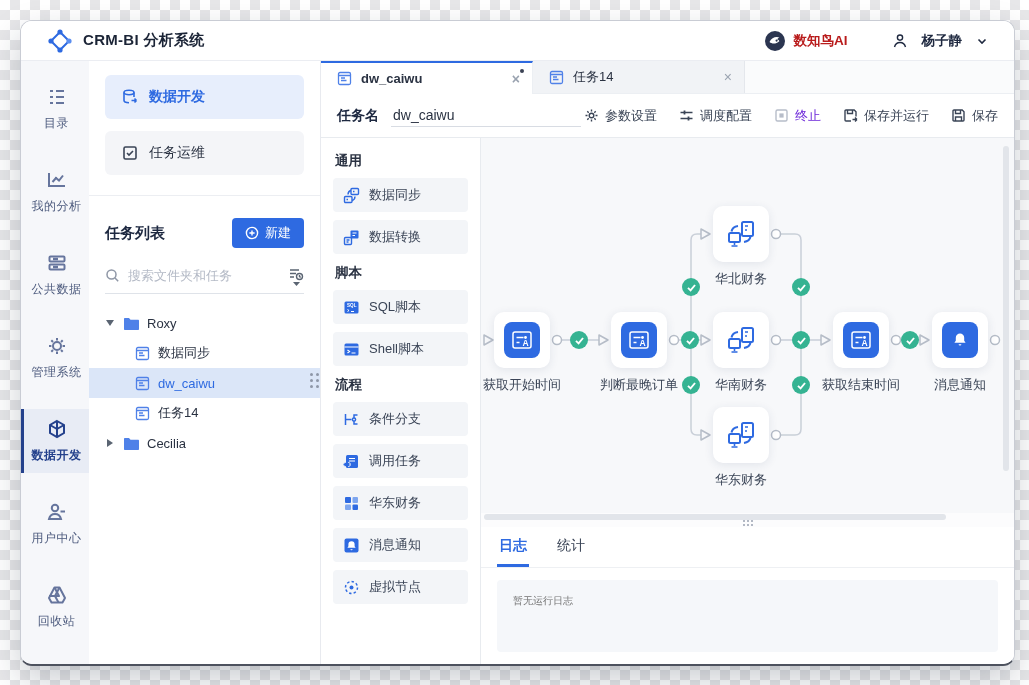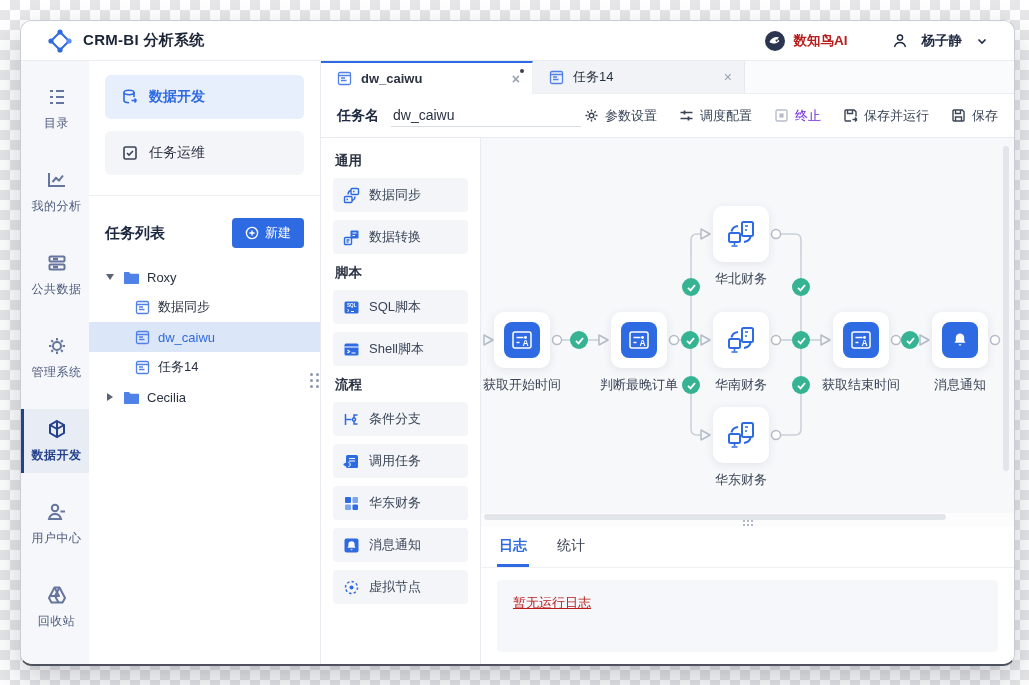--- a/index.html
+++ b/index.html
@@ -101,21 +101,21 @@
   .hscroll{position:absolute;left:3px;top:1px;width:462px;height:6px;background:#e2e5ea;border-radius:3px;}
   .divider-dots{position:absolute;left:50%;top:7px;transform:translateX(-50%);
     display:grid;grid-template-columns:repeat(3,2px);grid-template-rows:repeat(2,2px);gap:2px;cursor:row-resize;}
   .divider-dots i{width:2px;height:2px;border-radius:50%;background:#9aa2b0;}
   
   .log-panel{flex:1;background:#fff;padding:0 16px;min-height:0;display:flex;flex-direction:column;}
   .log-tabs{display:flex;gap:26px;border-bottom:1px solid #eef0f3;margin:0 -16px;padding:0 16px;flex:0 0 auto;}
   .log-tab{font-size:14px;color:#3a4456;padding:10px 2px 9px;cursor:pointer;border-bottom:3px solid transparent;}
   .log-tab.active{color:#2e6ae1;font-weight:700;border-bottom-color:#2e6ae1;}
   .log-empty{margin:12px 0;background:#f5f7fa;border-radius:4px;flex:1;max-height:80px;
-    padding:14px 16px;font-size:13px;color:#b91c1c;text-decoration:underline;}
+    padding:14px 16px;font-size:10px;color:#737373;}
   .ic{flex:0 0 auto;display:inline-flex;}
 </style>
 </head>
 <body>
 
 <div class="window">
 
   <div class="app-header">
     <span class="ic">
       <svg width="26" height="26" viewBox="0 0 26 26">
@@ -252,20 +252,39 @@
         <span class="ic">
           <svg width="14" height="14" viewBox="0 0 14 14" fill="none" stroke="#fff" stroke-width="1.4">
             <circle cx="7" cy="7" r="5.6"></circle>
               <path d="M7 4.4v5.2M4.4 7h5.2"></path>
           </svg>
           </span>
         <span>新建</span>
       </button>
     </div>
 
+    <div class="search-row">
+      <span class="ic">
+        <svg width="15" height="15" viewBox="0 0 15 15" fill="none" stroke="#8f97a6" stroke-width="1.5">
+          <circle cx="6.5" cy="6.5" r="4.5"></circle>
+            <path d="M10 10l3.2 3.2"></path>
+        </svg>
+        </span>
+      <input placeholder="搜索文件夹和任务" style="">
+      <span class="filter-ic">
+        <svg width="16" height="16" viewBox="0 0 16 16" fill="none" stroke="#5a6472" stroke-width="1.4">
+          <path d="M2 4h9M2 7.5h6M2 11h4"></path>
+            <circle cx="11.5" cy="10.5" r="3"></circle>
+            <path d="M11.5 9v1.7l1.2.7"></path>
+        </svg>
+        <svg width="7" height="4" viewBox="0 0 7 4">
+            <path d="M0 0h7L3.5 4z" fill="#5a6472"></path>
+          </svg>
+      </span>
+    </div>
 
     <div class="tree">
       <div class="tree-row">
         <span class="caret">
           <svg width="8" height="6" viewBox="0 0 8 6">
               <path d="M0 0h8L4 6z" fill="#5a6472"></path>
             </svg>
           </span>
         <span class="ic">
           <svg width="16" height="13" viewBox="0 0 16 13">

